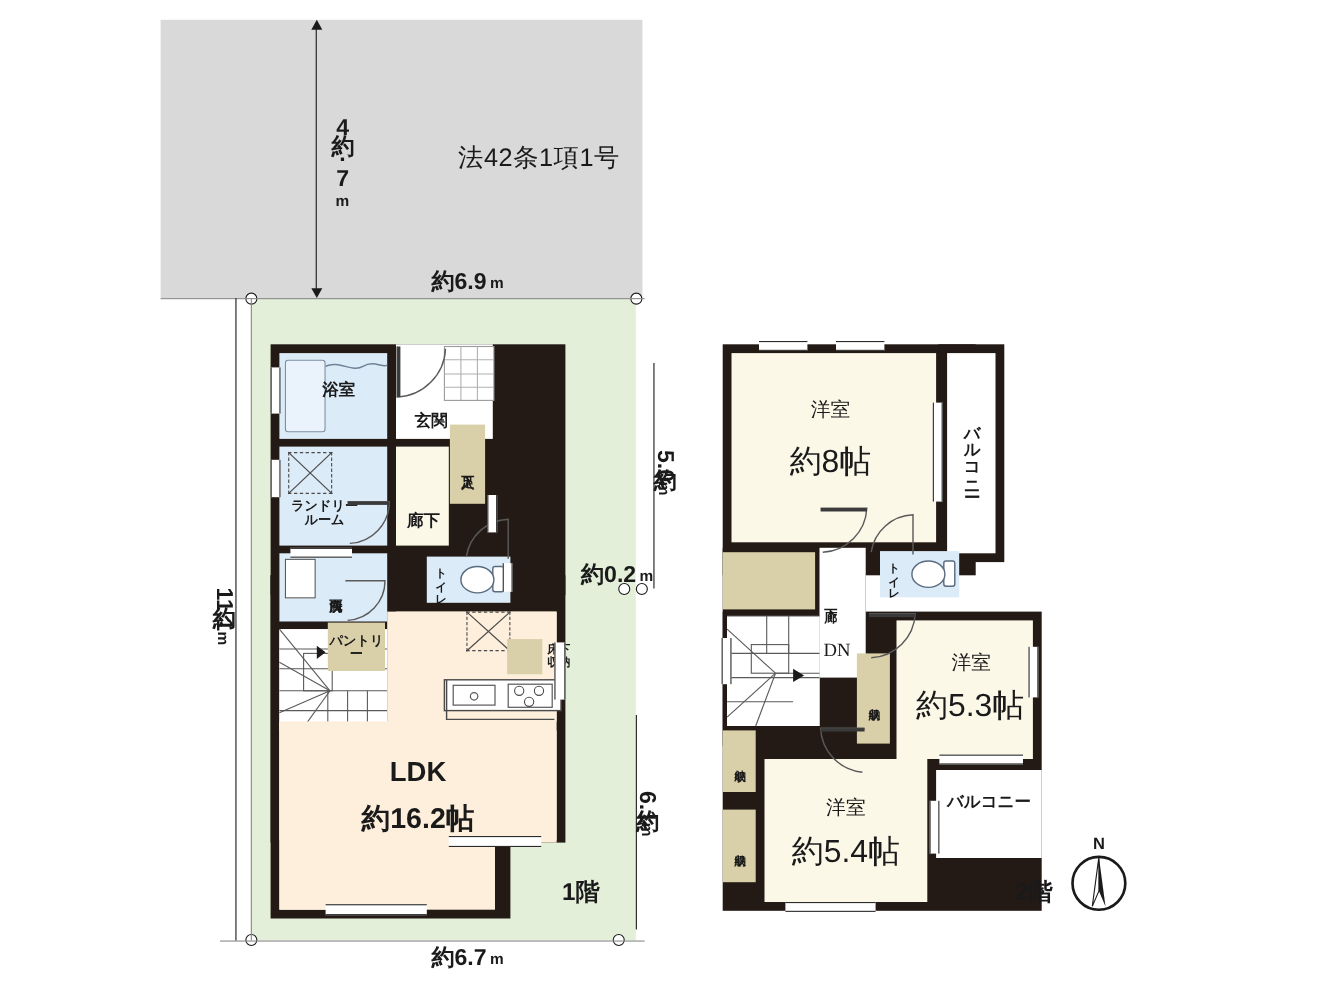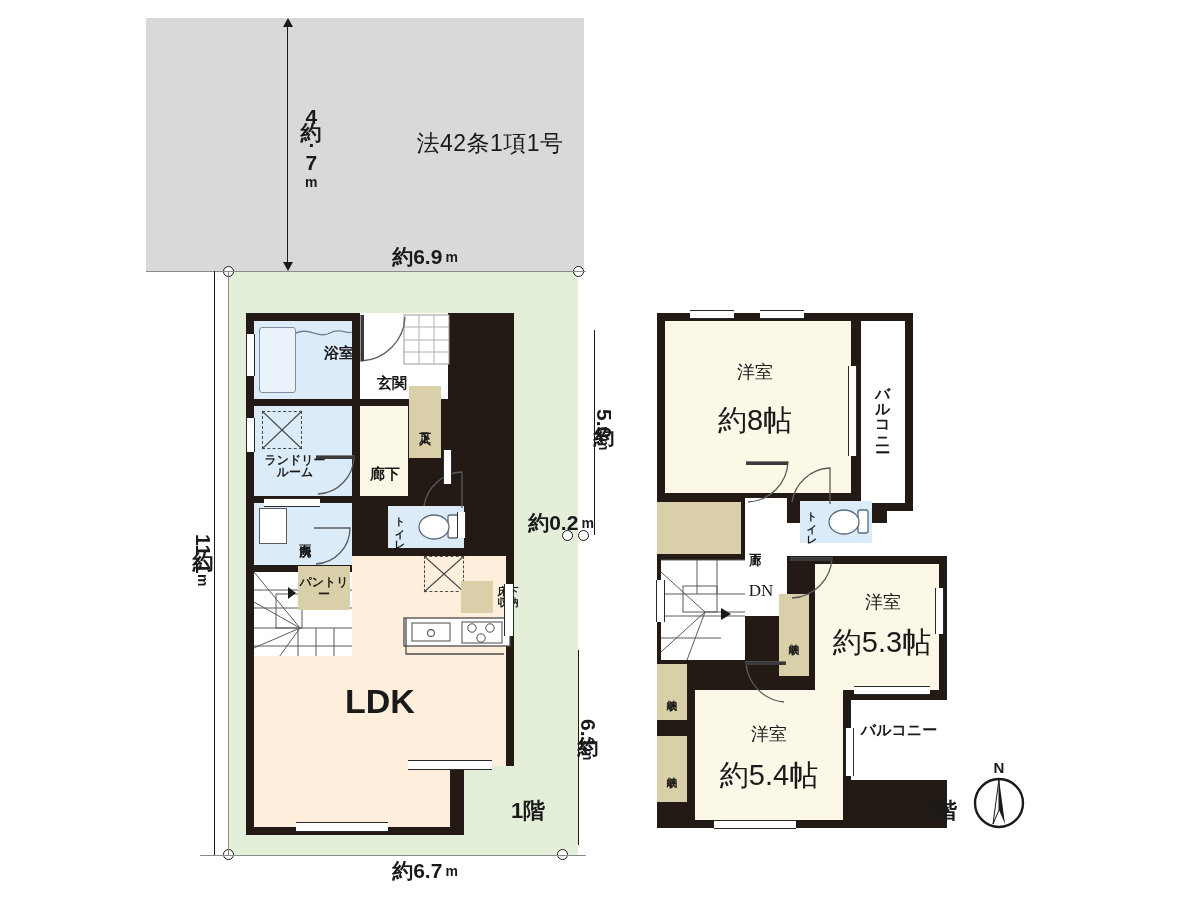--- a/index.html
+++ b/index.html
@@ -134,21 +134,21 @@
   <div class="abs wall" style="left:246px;top:313px;width:268px;height:228px;"></div>
   <div class="abs wall" style="left:246px;top:523px;width:218px;height:312px;"></div>
   <div class="abs wall" style="left:380px;top:498px;width:92px;height:58px;"></div>
   <div class="abs wall" style="left:246px;top:523px;width:268px;height:243px;"></div>
 
   <div class="abs room-wet" style="left:254px;top:321px;width:98px;height:78px;"></div>
   <div class="abs tub" style="left:259px;top:327px;width:37px;height:66px;"></div>
   <svg class="abs" style="left:296px;top:327px;width:56px;height:14px;">
     <path d="M0,6 C12,0 24,12 34,6 C44,0 52,8 56,5" stroke="#6f8296" stroke-width="1.4" fill="none"></path>
   </svg>
-  <div class="lbl t-mid" style="left:312px;top:344px;width:54px;height:22px;font-family:Liberation Mono, monospace;">浴室</div>
+  <div class="lbl t-mid" style="left:281px;top:344px;width:54px;height:22px;">浴室</div>
 
   <div class="abs room-white" style="left:360px;top:321px;width:88px;height:78px;"></div>
   <div class="abs room-white" style="left:360px;top:313px;width:88px;height:12px;"></div>
 
   <svg class="abs" style="left:404px;top:315px;width:46px;height:50px;">
     <rect x="0" y="0" width="45" height="49" fill="#ffffff" stroke="#9a9a9a" stroke-width="1"></rect>
     <line x1="0" y1="12" x2="45" y2="12" stroke="#b0b0b0" stroke-width="1"></line>
     <line x1="0" y1="25" x2="45" y2="25" stroke="#b0b0b0" stroke-width="1"></line>
     <line x1="0" y1="37" x2="45" y2="37" stroke="#b0b0b0" stroke-width="1"></line>
     <line x1="15" y1="0" x2="15" y2="49" stroke="#b0b0b0" stroke-width="1"></line>
@@ -240,21 +240,22 @@
     <rect x="0" y="0" width="106" height="28" fill="#ffffff" stroke="#4a4a4a" stroke-width="1.3"></rect>
     <path d="M2,0 L2,36 L100,36" stroke="#4a4a4a" stroke-width="1.3" fill="none"></path>
     <rect x="8" y="5" width="38" height="18" fill="#ffffff" stroke="#5a5a5a" stroke-width="1.1"></rect>
     <circle cx="27" cy="15" r="3.4" fill="none" stroke="#5a5a5a" stroke-width="1.1"></circle>
     <rect x="58" y="4" width="40" height="21" fill="#ffffff" stroke="#5a5a5a" stroke-width="1.1"></rect>
     <circle cx="68" cy="10" r="4.2" fill="none" stroke="#4a4a4a" stroke-width="1"></circle>
     <circle cx="86" cy="10" r="4.2" fill="none" stroke="#4a4a4a" stroke-width="1"></circle>
     <circle cx="77" cy="20" r="4.2" fill="none" stroke="#4a4a4a" stroke-width="1"></circle>
   </svg>
 
-  <div class="lbl t-big" style="left:300px;top:682px;width:160px;height:40px;font-size:34px;">LDK</div>
+  <div class="lbl t-big" style="left:300px;top:682px;width:160px;height:40px;font-size:25px;">LDK</div>
+  <div class="lbl t-area" style="left:300px;top:728px;width:160px;height:34px;">約16.2帖</div>
 
   <div class="abs win" style="left:296px;top:822px;width:92px;height:10px;"></div>
   <div class="abs win" style="left:408px;top:760px;width:84px;height:10px;"></div>
   <div class="abs win-v" style="left:504px;top:584px;width:10px;height:52px;"></div>
   <div class="abs win-v" style="left:246px;top:334px;width:9px;height:42px;"></div>
   <div class="abs win-v" style="left:246px;top:418px;width:9px;height:34px;"></div>
   <div class="abs win" style="left:264px;top:498px;width:56px;height:9px;"></div>
   <div class="abs win-v" style="left:443px;top:450px;width:9px;height:34px;"></div>
   <div class="abs win-v" style="left:457px;top:512px;width:9px;height:26px;"></div>
 

